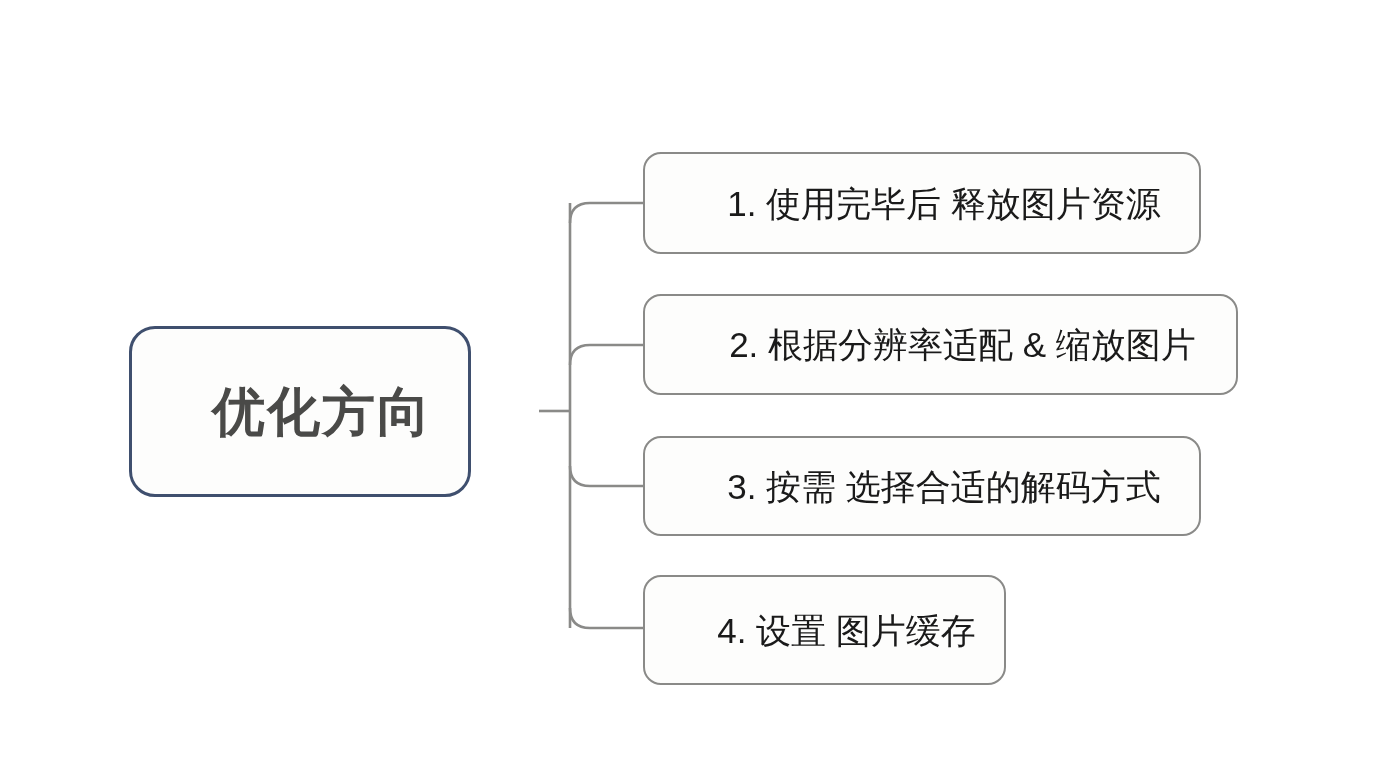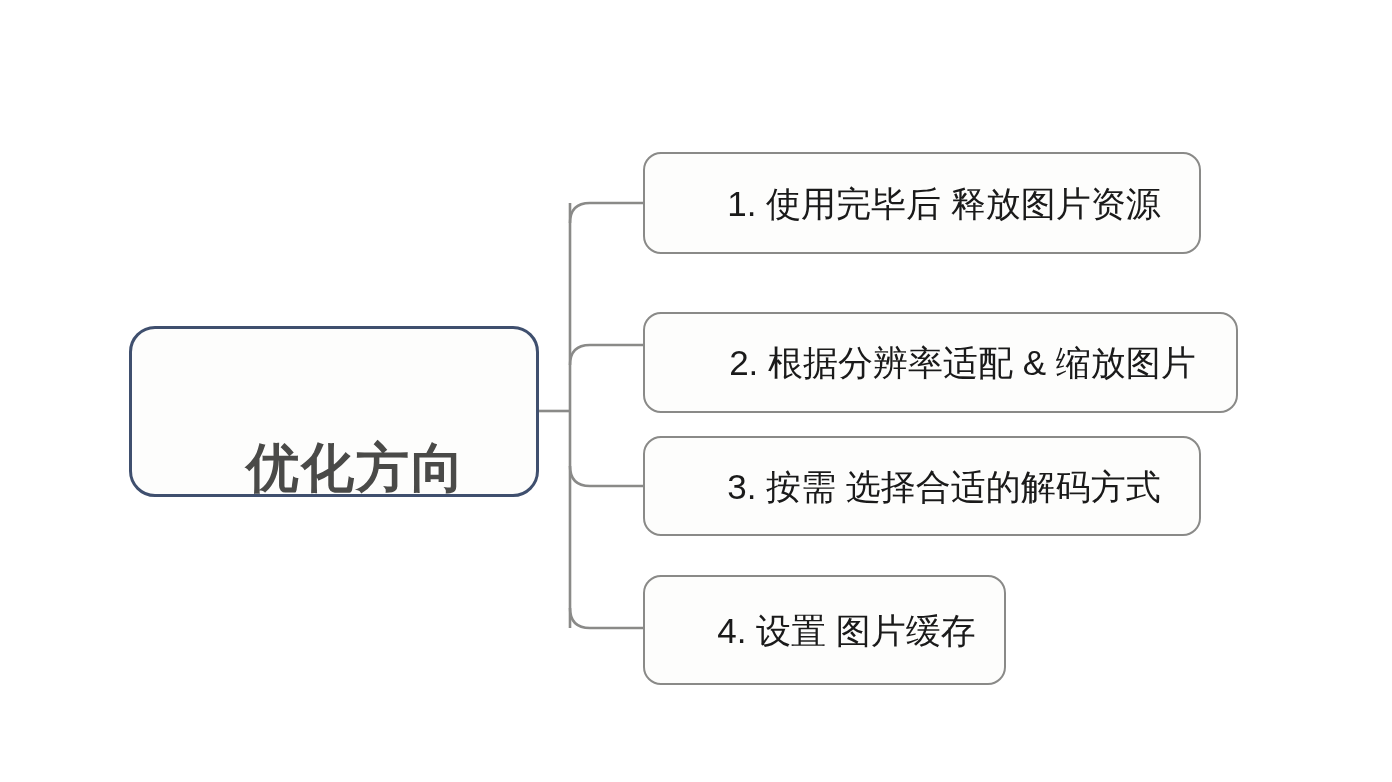--- a/index.html
+++ b/index.html
@@ -33,45 +33,44 @@
     display: flex;
     align-items: center;
     justify-content: center;
     background: #fdfdfc;
     border-radius: 18px;
     padding-left: 44px;
   }
   .node-root {
     left: 129px;
     top: 326px;
-    width: 410px;
+    width: 342px;
     height: 171px;
     border: 3px solid #3f4f6e;
     border-radius: 26px;
-    align-items: flex-end;
   }
   .node-root .node-text {
     font-size: 53px;
     font-weight: bold;
     color: #4a4a48;
     letter-spacing: 2px;
     line-height: 1;
   }
   .node-child {
     border: 2.6px solid #8a8a88;
   }
   .node-child .node-text {
     font-size: 35px;
     font-weight: normal;
     color: #1a1a1a;
     line-height: 1;
     white-space: nowrap;
   }
   .node-child-1 { left: 643px; top: 152px; width: 558px; height: 102px; }
-  .node-child-2 { left: 643px; top: 312px; width: 595px; height: 101px; }
+  .node-child-2 { left: 643px; top: 294px; width: 595px; height: 101px; }
   .node-child-3 { left: 643px; top: 436px; width: 558px; height: 100px; justify-content: center; }
   .node-child-4 { left: 643px; top: 575px; width: 363px; height: 110px; }
 </style>
 </head>
 <body>
 
 <div id="mindmap-canvas">
 
   <svg id="connector-layer" viewBox="0 0 1392 782" width="1392" height="782" xmlns="http://www.w3.org/2000/svg">
     <g fill="none" stroke="#8a8a88" stroke-width="2.6" stroke-linecap="butt" stroke-linejoin="round">

